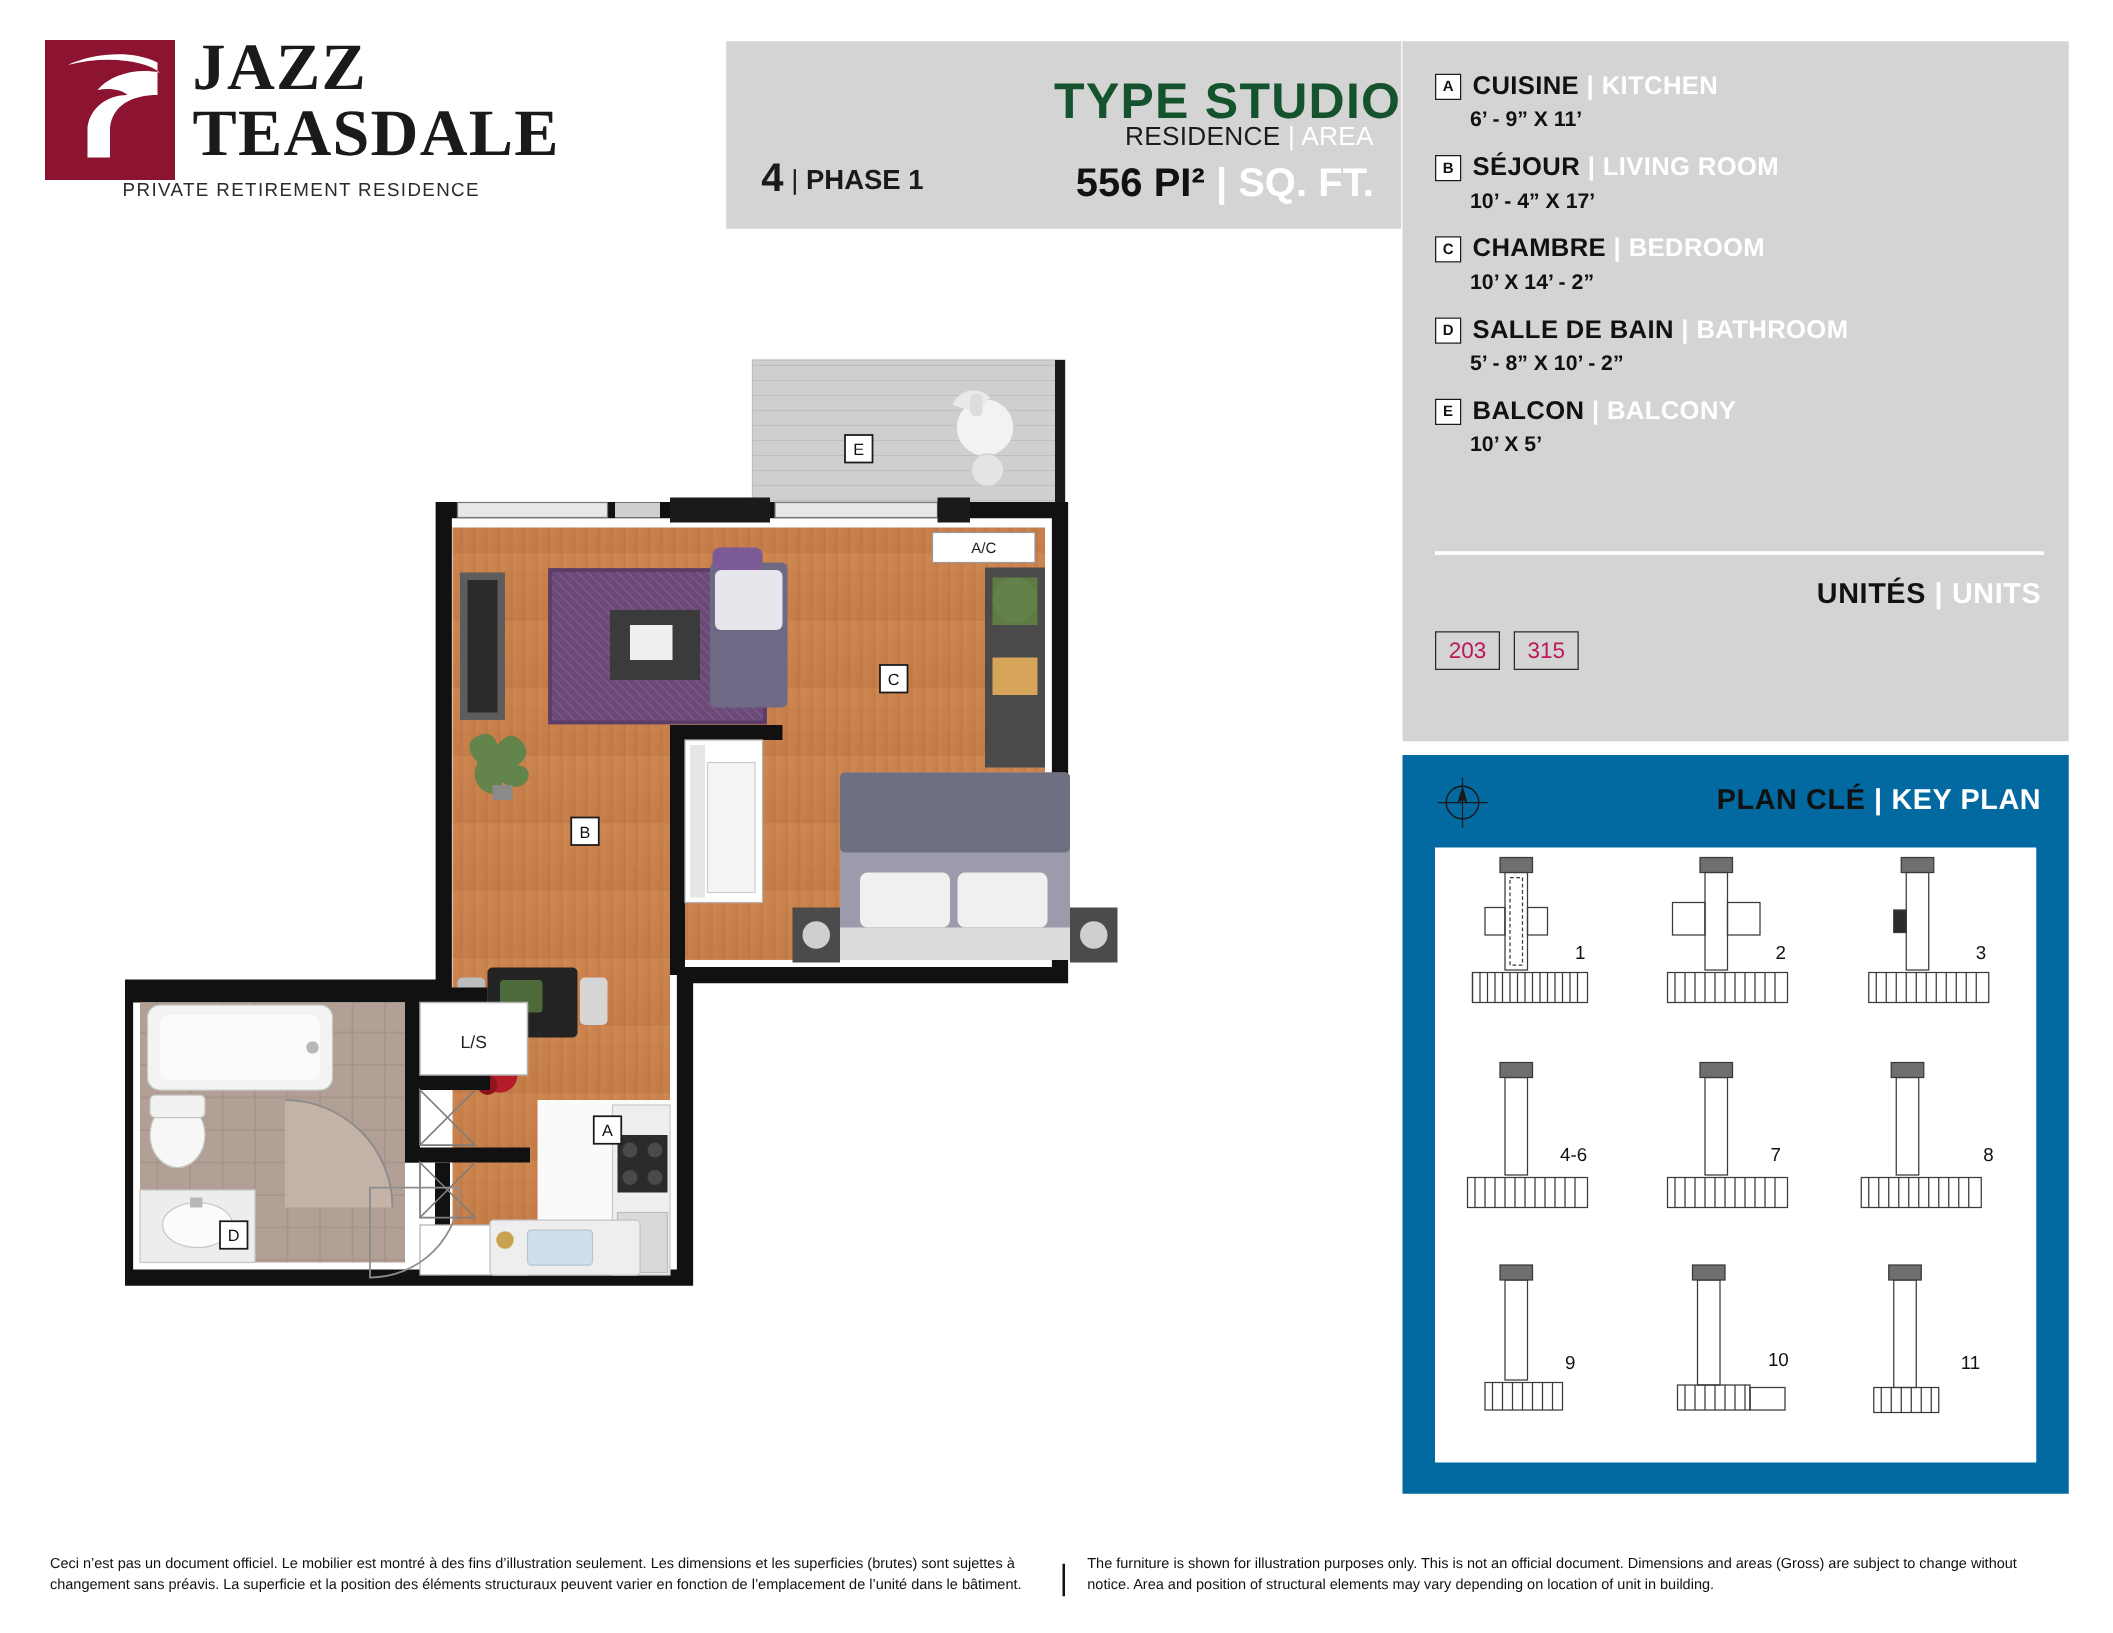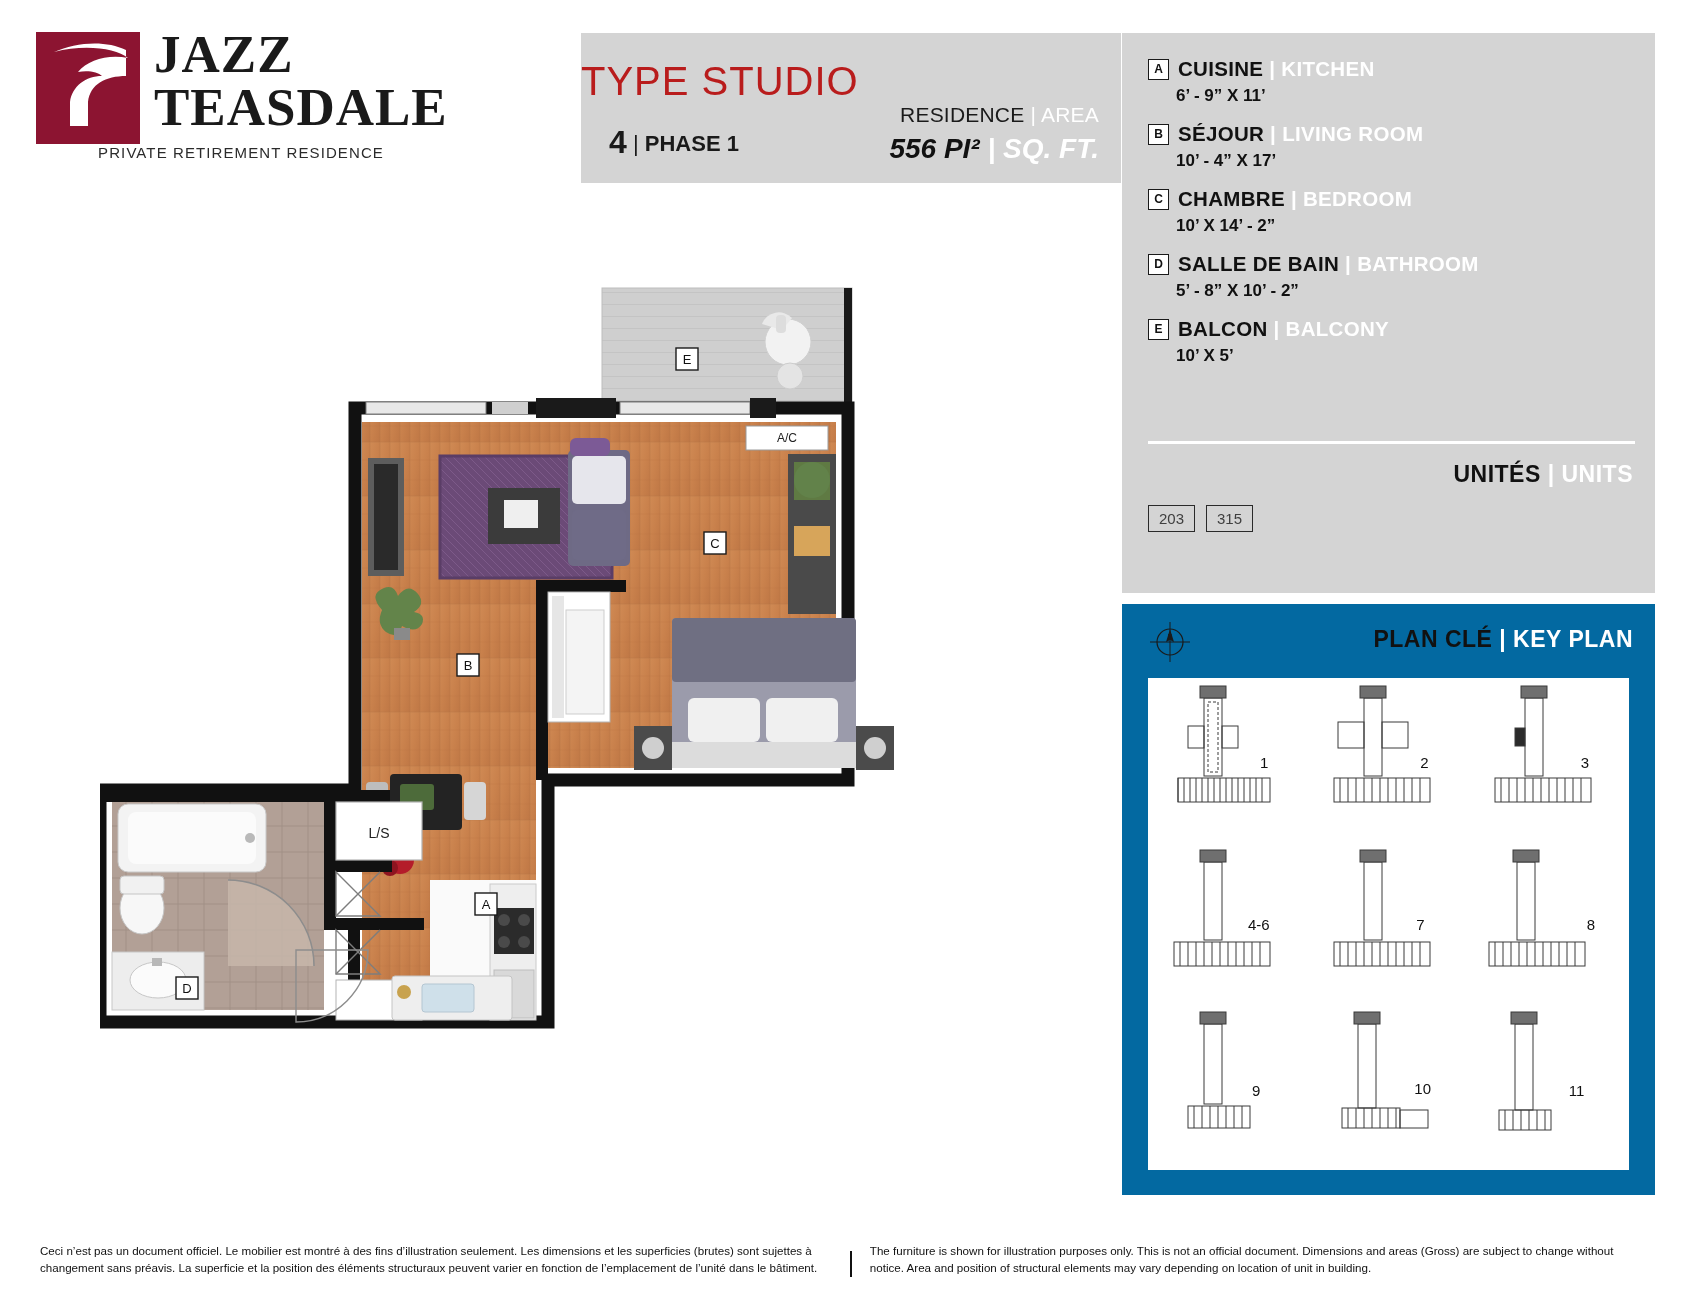--- a/index.html
+++ b/index.html
@@ -81,25 +81,25 @@
     left: 581px;
     top: 33px;
     width: 540px;
     height: 150px;
     background: #d4d4d4;
   }
   .title-main {
     position: absolute;
     left: 0; right: 0;
     top: 26px;
-    text-align: left;
+    text-align: right;
     font-size: 40px;
-    font-weight: normal;
+    font-weight: bold;
     letter-spacing: 1px;
-    color: #b91c1c;
+    color: #14532d;
   }
   .title-phase {
     position: absolute;
     left: 28px;
     bottom: 22px;
     font-size: 22px;
     color: #1a1a1a;
     font-weight: bold;
   }
   .title-phase .num {
@@ -115,24 +115,23 @@
     text-align: right;
   }
   .title-right .sup {
     font-size: 21px;
     color: #1a1a1a;
     letter-spacing: .2px;
   }
   .title-right .sup .grey { color: #ffffff; }
   .title-right .area {
     margin-top: 6px;
-    font-size: 28px;
+    font-size: 32px;
     font-weight: bold;
     color: #111;
-    font-style: italic;
   }
   .title-right .area .grey { color: #ffffff; }
 
   
   .legend-panel {
     position: absolute;
     left: 1122px;
     top: 33px;
     width: 533px;
     height: 560px;
@@ -196,23 +195,23 @@
   .units-row {
     position: absolute;
     left: 26px;
     top: 472px;
     display: flex;
     gap: 11px;
   }
   .unit-chip {
     border: 1.4px solid #2a2a2a;
     background: #d4d4d4;
-    font-size: 15px;
+    font-size: 18px;
     padding: 4px 10px;
-    color: #404040;
+    color: #be185d;
   }
 
   
   .keyplan-panel {
     position: absolute;
     left: 1122px;
     top: 604px;
     width: 533px;
     height: 591px;
     background: #0369a1;

